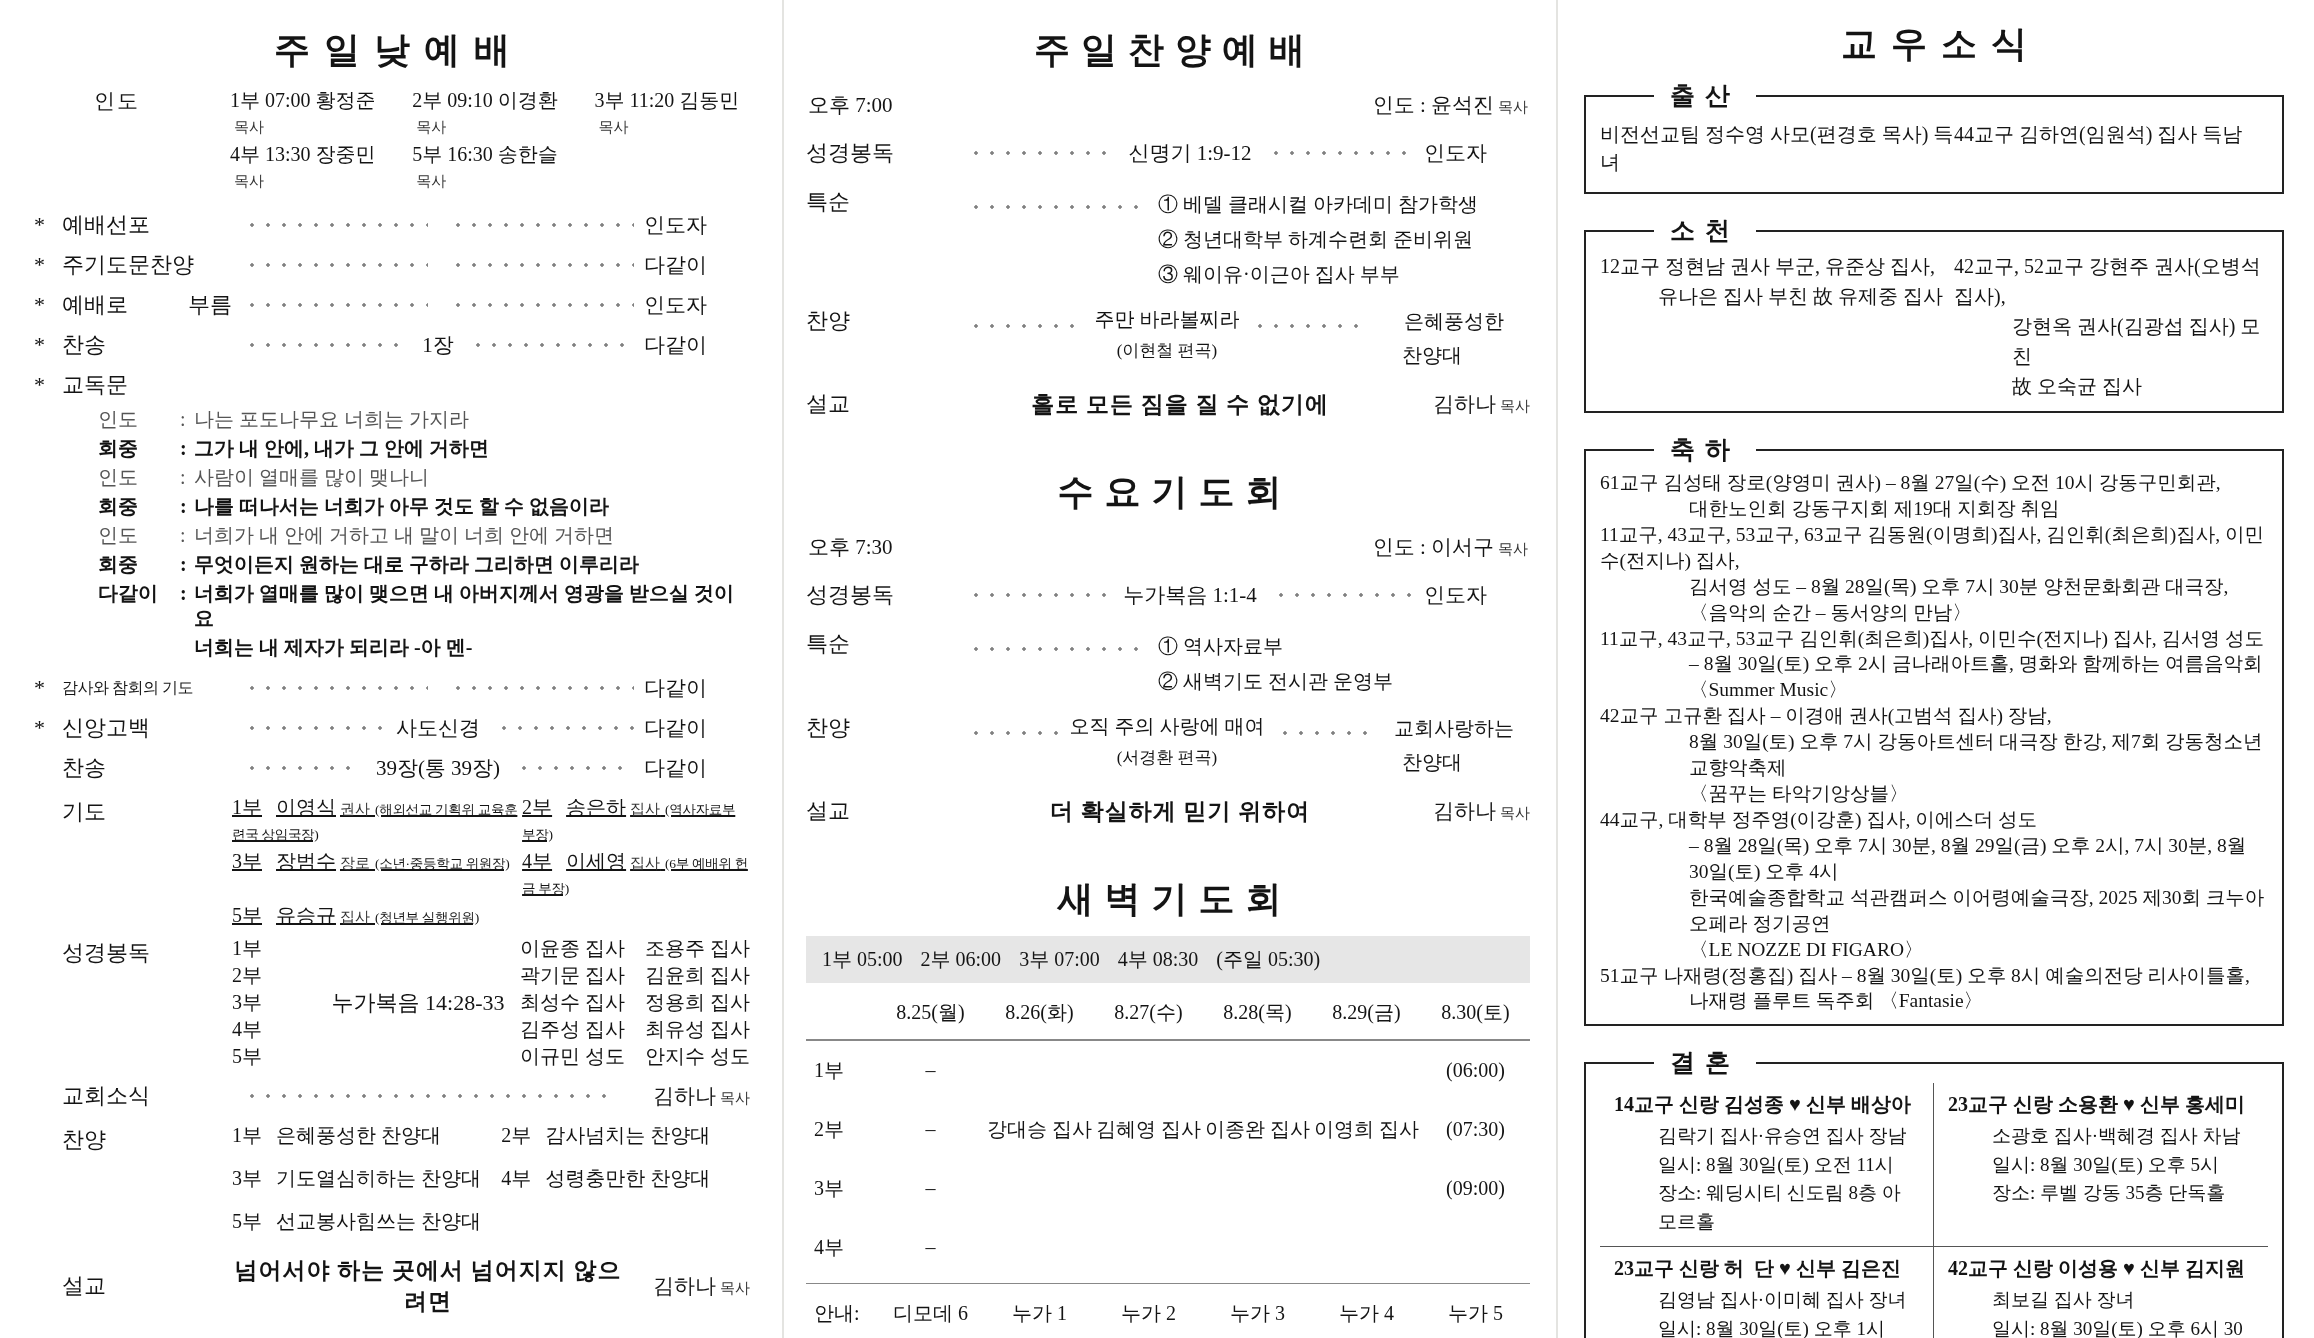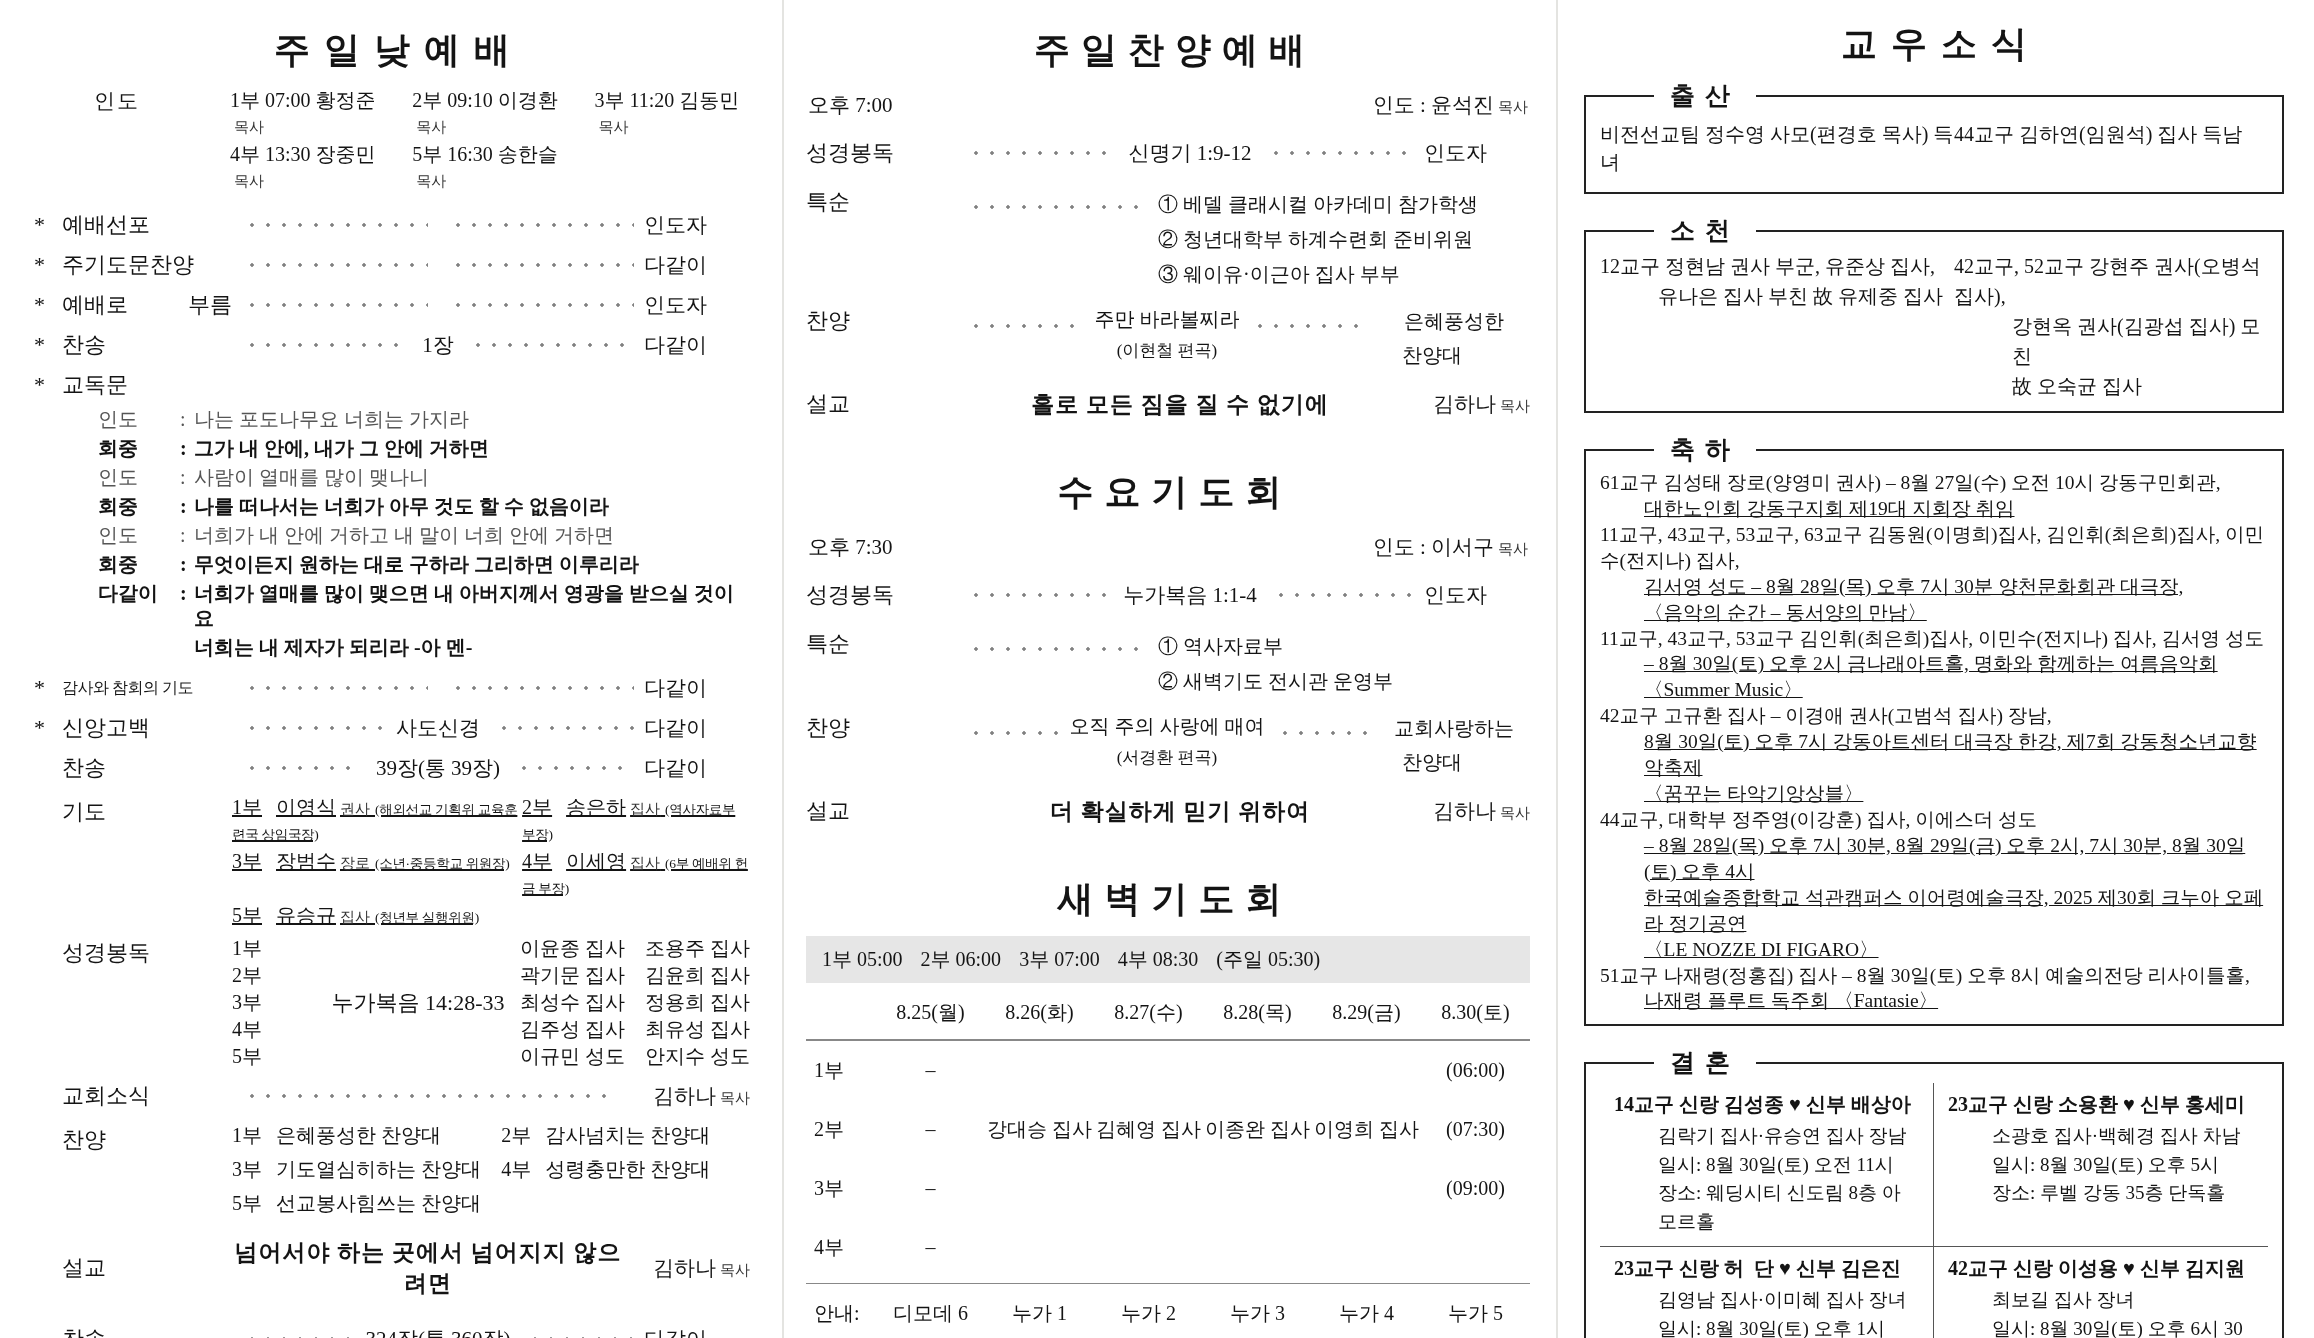--- a/index.html
+++ b/index.html
@@ -36,21 +36,21 @@
   .rline{display:flex;margin:4px 0 4px 64px;font-size:20px;line-height:25px;}
   .rline .who{width:78px;flex:none;text-align:justify;text-align-last:justify;margin-right:4px;}
   .rline .sep{width:14px;flex:none;}
   .rline.dim{color:#555;}
   .rline.b{font-weight:700;}
   .block{align-items:flex-start;margin:6px 0;}
   .block .lbl{margin-top:3px;}
   .pgrid{flex:1;display:grid;grid-template-columns:56% 44%;row-gap:4px;font-size:20px;align-items:start;text-decoration:underline;}
   .pitem .part{margin-right:14px;}
   .pitem .note{font-size:13.5px;letter-spacing:-0.3px;}
-  .cgrid{flex:1;display:grid;grid-template-columns:52% 48%;row-gap:7px;font-size:20px;}
+  .cgrid{flex:1;display:grid;grid-template-columns:52% 48%;row-gap:16px;font-size:20px;}
   .sgrid{flex:1;position:relative;font-size:20px;}
   .srow{display:flex;justify-content:space-between;line-height:27px;}
   .srow .part{width:48px;flex:none;}
   .spassage{position:absolute;top:50%;left:72px;right:218px;transform:translateY(-50%);
             text-align:center;font-size:22px;}
   .sermonrow{margin:20px 0;}
   .stitle{flex:1;text-align:center;font-weight:700;font-size:23px;letter-spacing:1px;}
   
   .hdr{display:flex;justify-content:space-between;font-size:21px;margin:16px 2px 6px;}
   .mid .wrow{margin:14px 0;}
@@ -76,21 +76,21 @@
   
   .right h1.sec{margin:20px 0 8px;}
   .right fieldset{border:2px solid #222;margin:10px 0 20px;padding:4px 14px 10px;}
   .right legend{font-size:25px;font-weight:700;letter-spacing:10px;padding:0 16px;margin-left:54px;}
   .two{display:grid;grid-template-columns:53% 47%;font-size:20px;}
   .bitem{padding:4px 0 6px;line-height:1.4;}
   .obit .head{font-size:20px;line-height:1.5;}
   .obit .ln{margin-left:58px;font-size:20px;line-height:1.5;}
   .citem{font-size:19.5px;line-height:1.33;}
   .citem .head{line-height:1.33;}
-  .citem .ln.ind{margin-left:44px;text-decoration:underline;}
+  .citem .ln.ind{margin-left:89px;}
   .wed{padding:0;}
   .wgrid{display:grid;grid-template-columns:1fr 1fr;}
   .wcell{padding:8px 14px 10px;border-right:1px solid #555;border-bottom:1px solid #555;min-height:118px;}
   .wcell:nth-of-type(2n){border-right:none;}
   .wcell:nth-of-type(n+5){border-bottom:none;}
   .whead{font-weight:700;font-size:20px;margin-bottom:4px;}
   .wln{margin-left:44px;font-size:19px;line-height:1.5;}
 </style>
 </head>
 <body>

